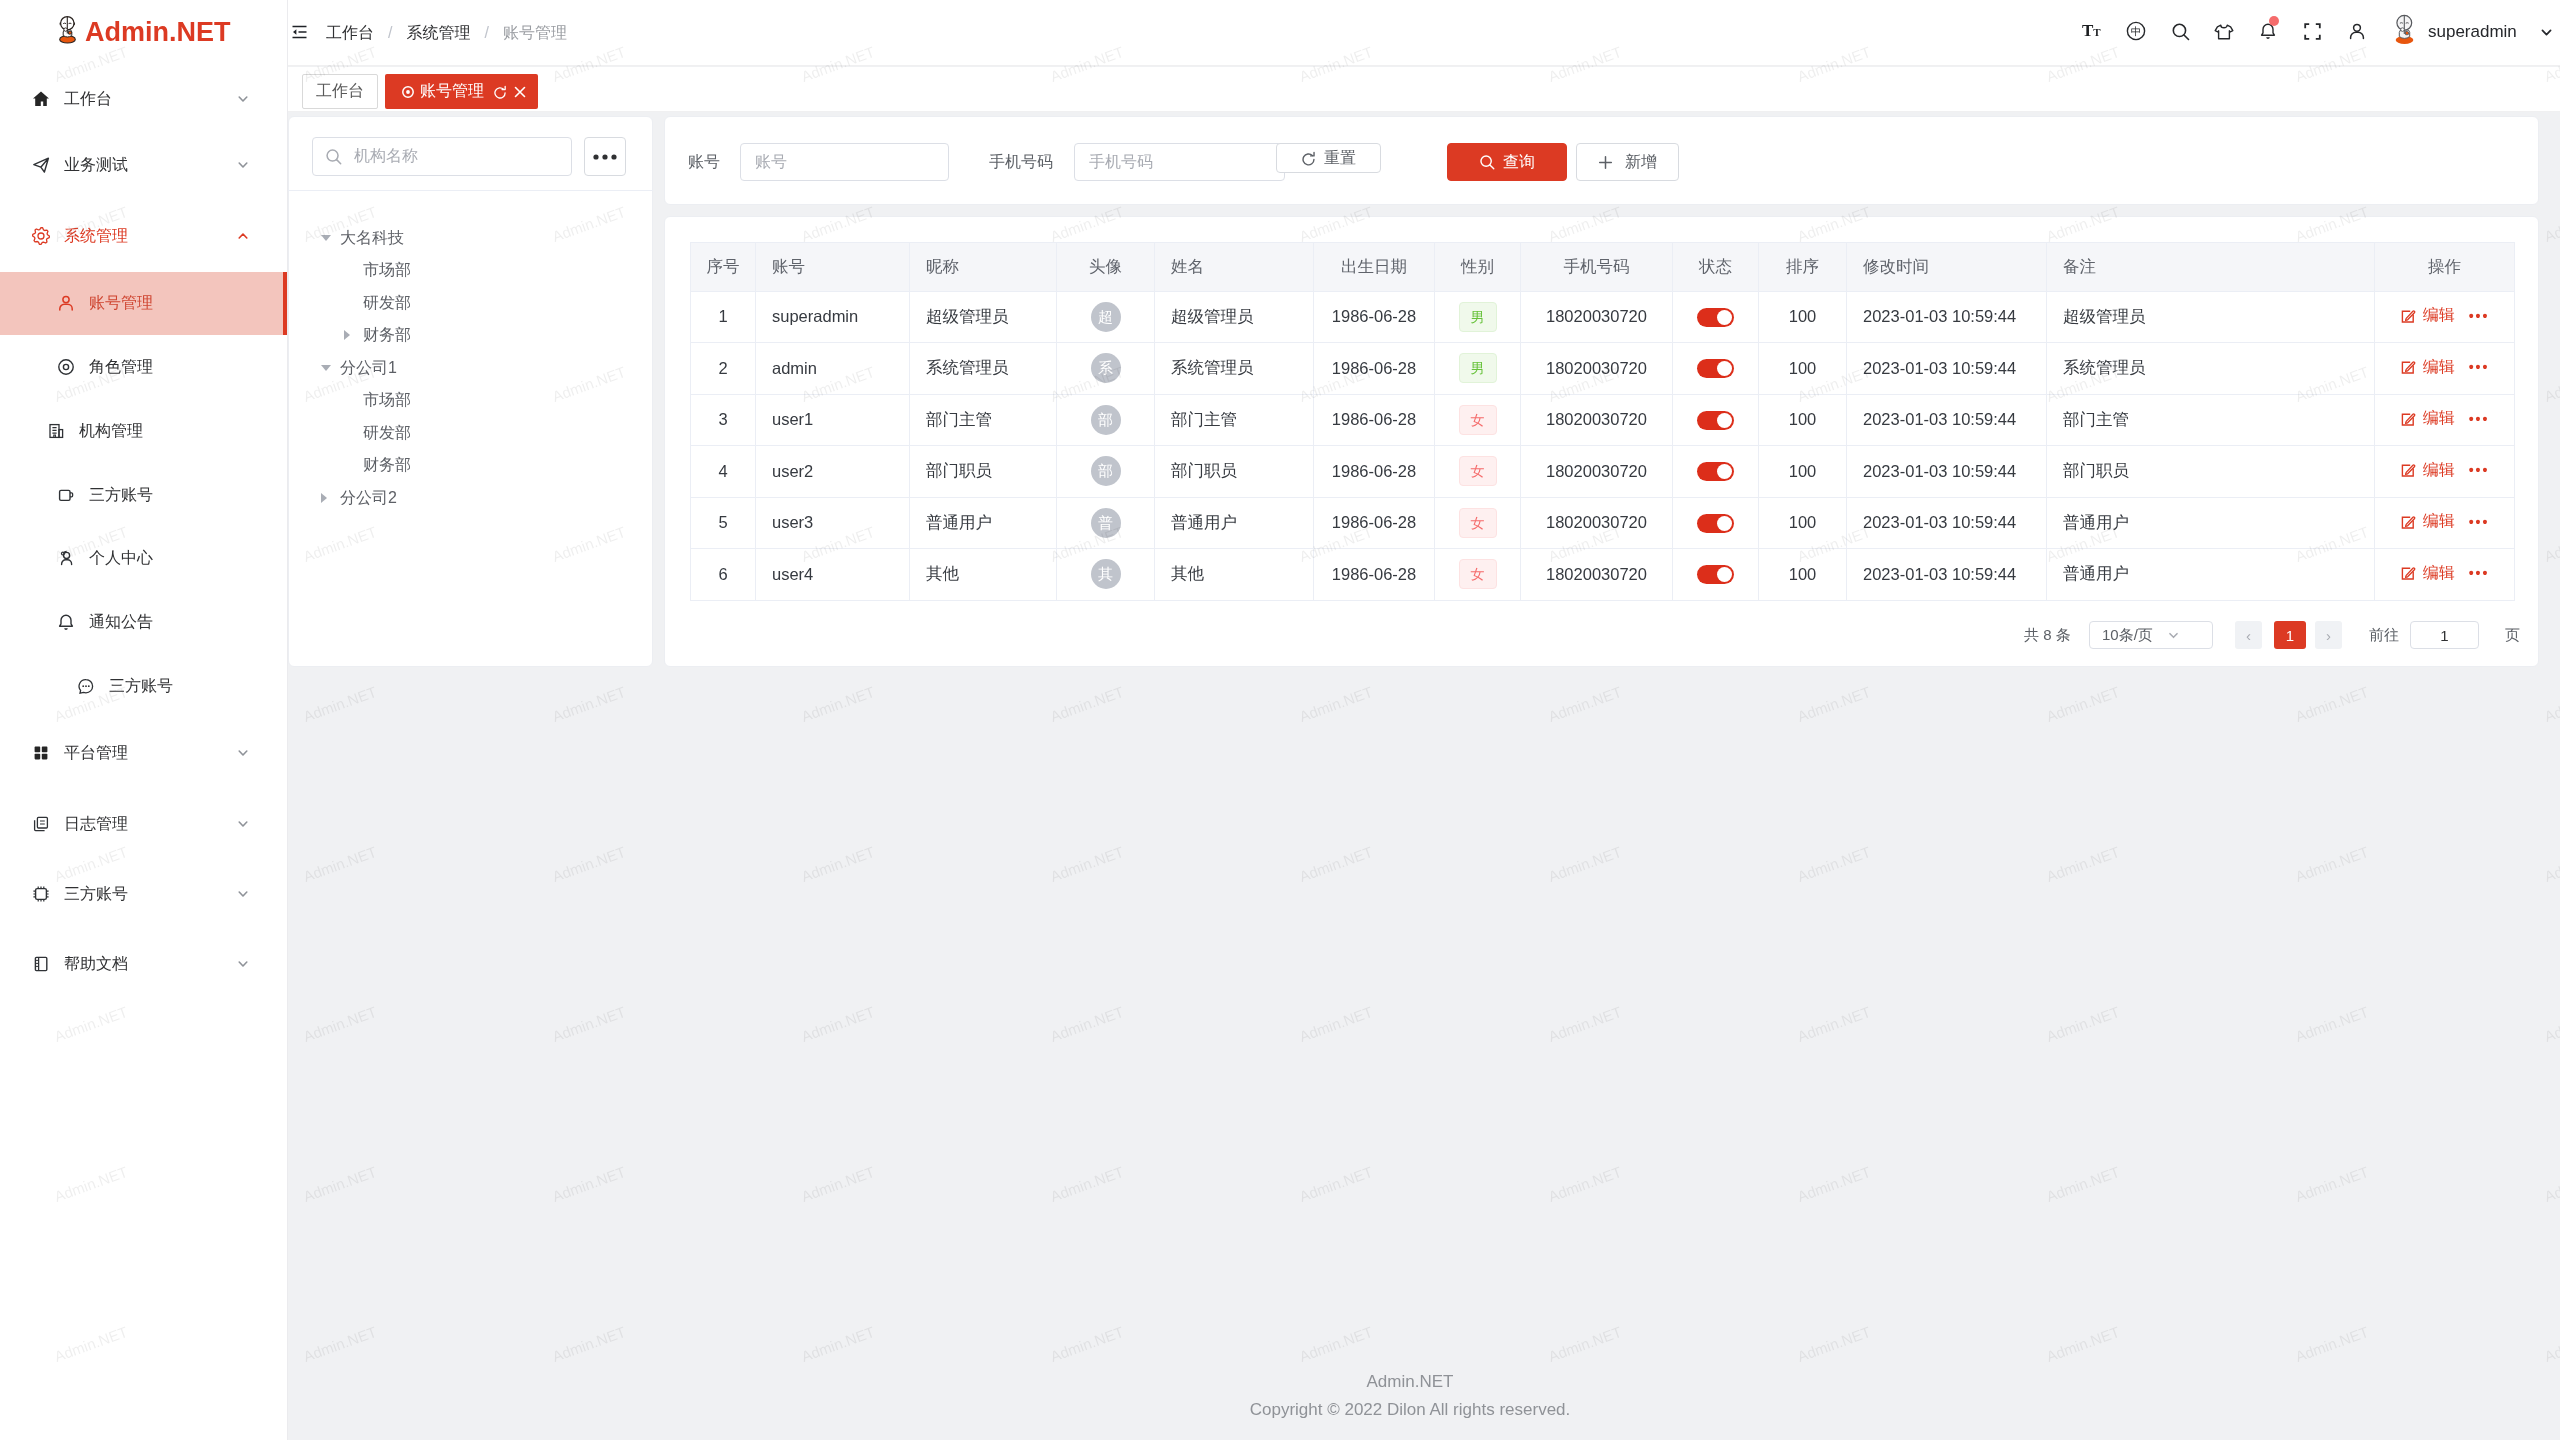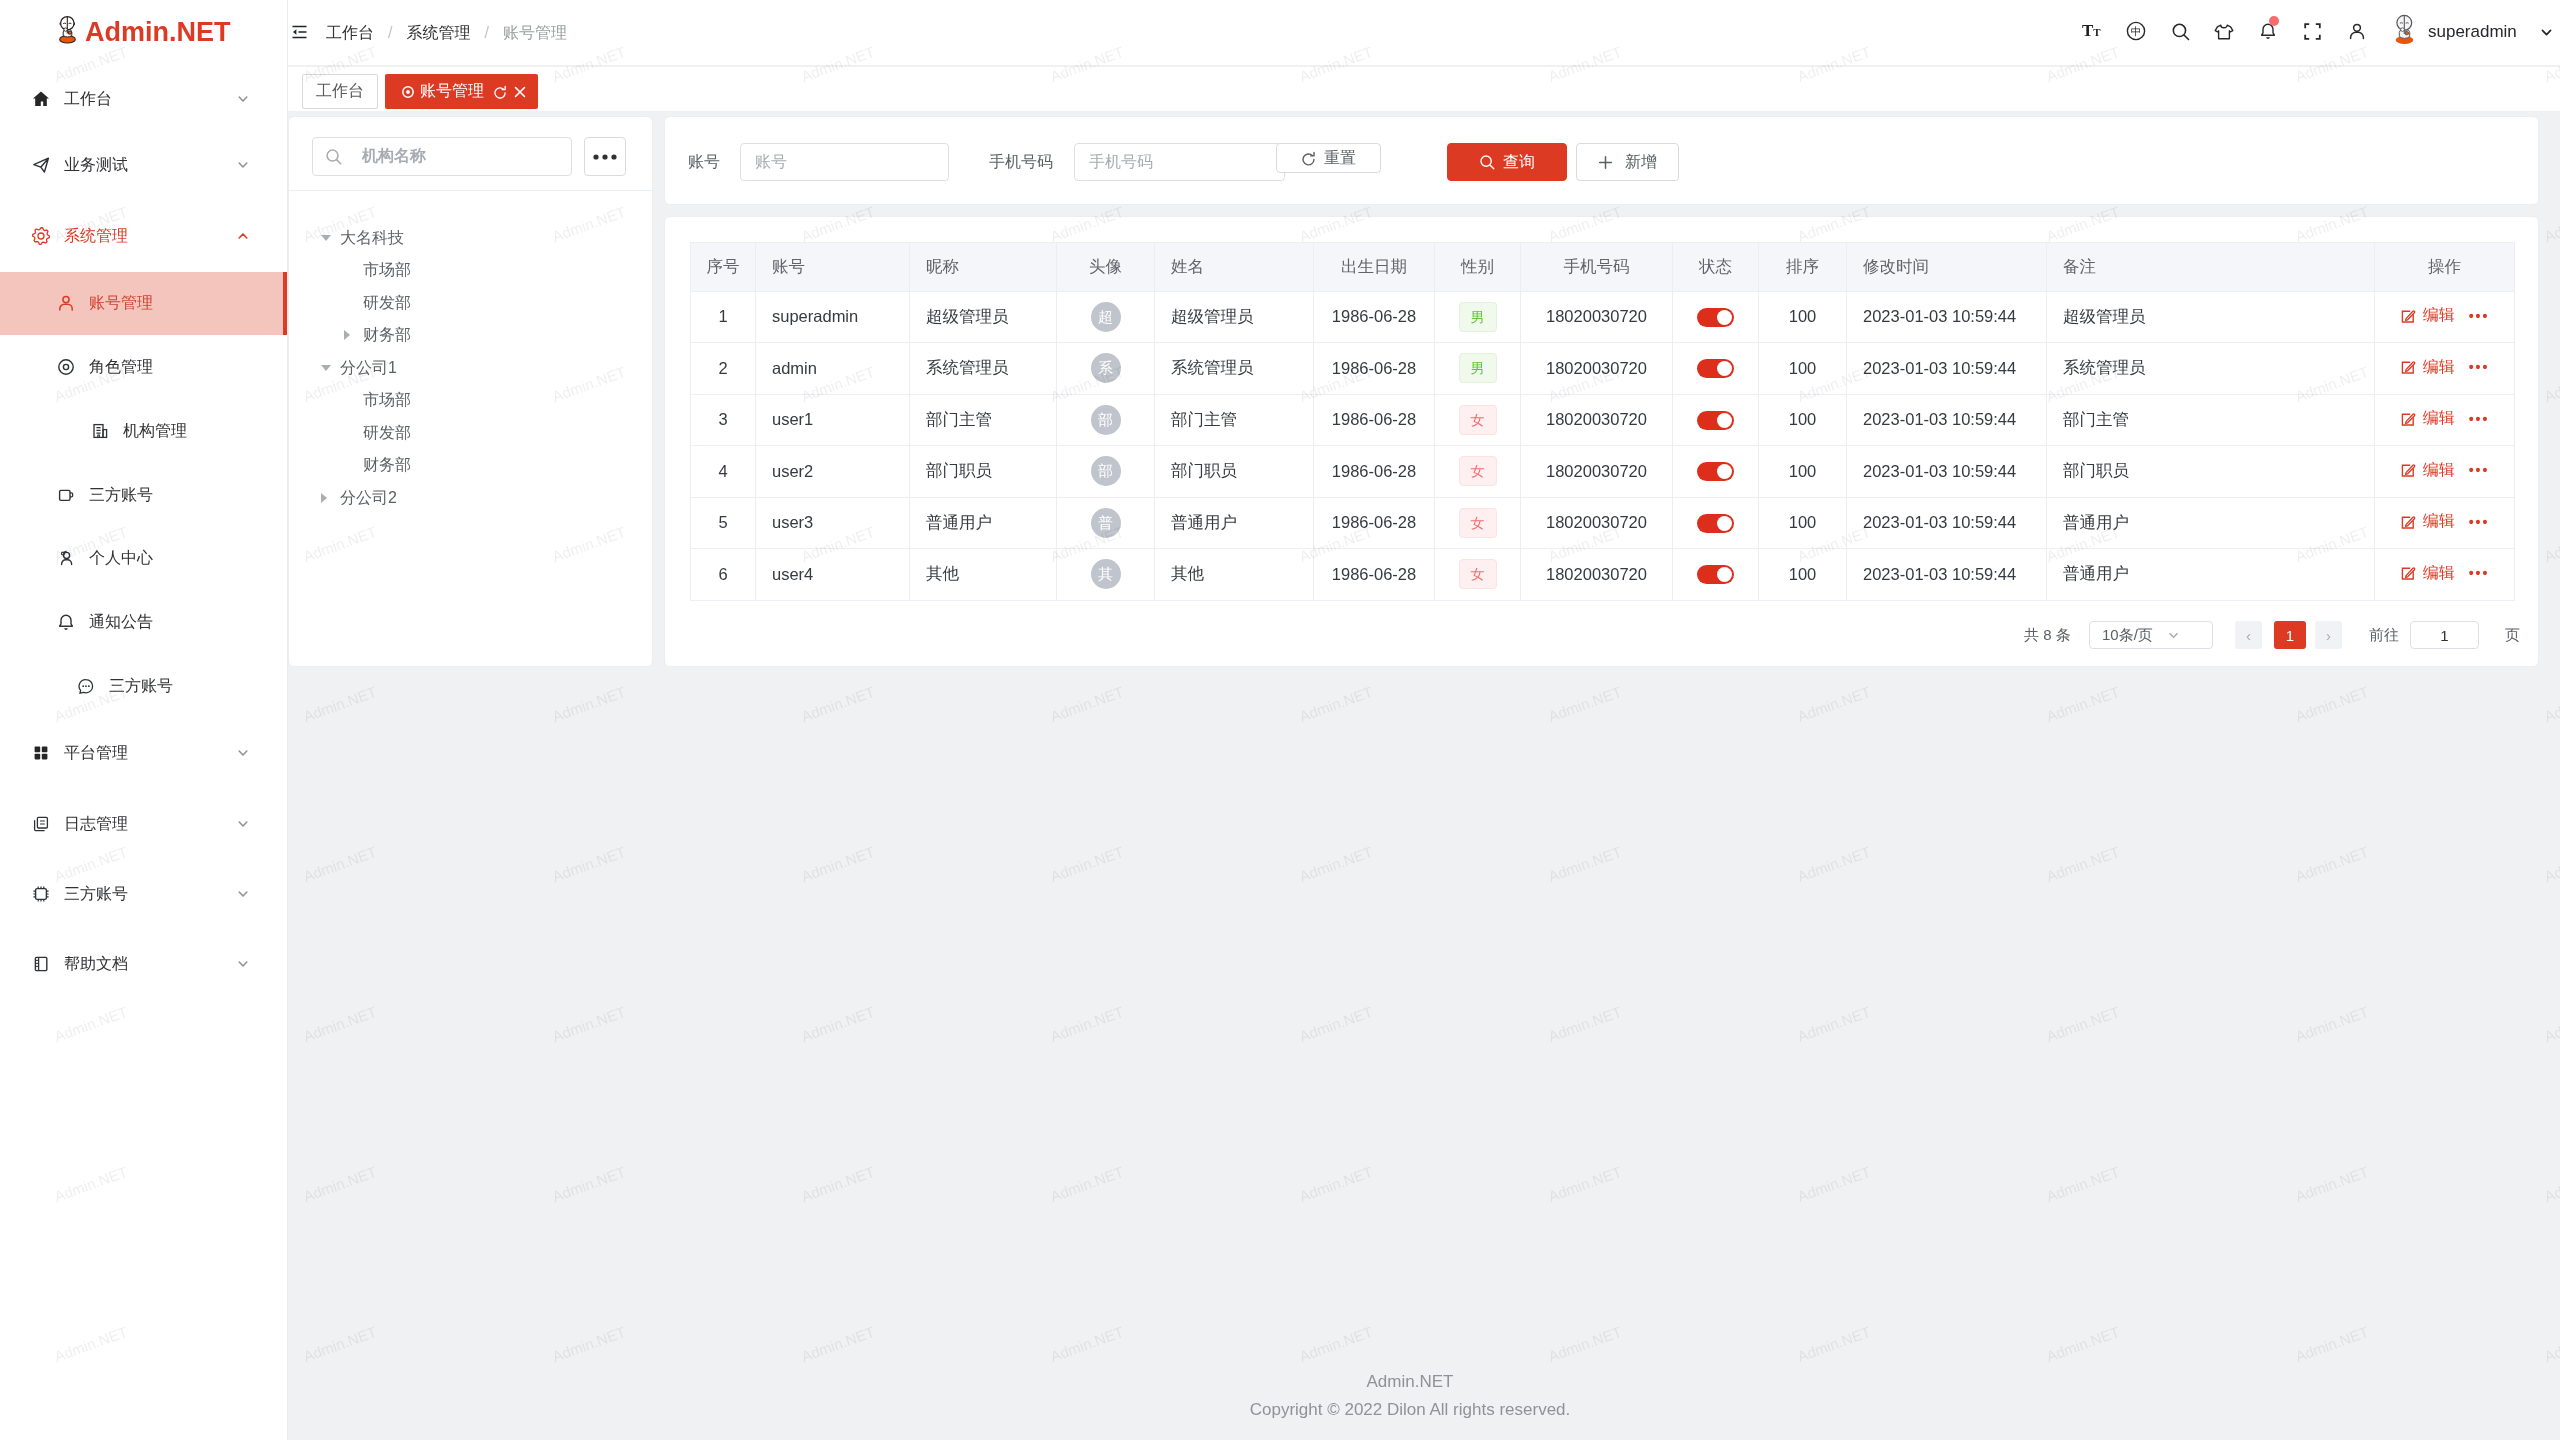--- a/index.html
+++ b/index.html
@@ -90,21 +90,21 @@
     </svg>
     <span class="txt">账号管理</span>
   </div>
 <div class="mitem" style="top:351px;height:32px;z-index:4;padding-left:57px;color:#303133">
     <svg width="18" height="18" viewBox="0 0 18 18" style="">
       <circle cx="9" cy="9" r="7.2" fill="none" stroke="#2f3236" stroke-width="1.4"></circle>
       <circle cx="9" cy="9" r="2.6" fill="none" stroke="#2f3236" stroke-width="1.4"></circle>
     </svg>
     <span class="txt">角色管理</span>
   </div>
-<div class="mitem" style="top:415px;height:32px;z-index:4;padding-left:91px;color:#303133">
+<div class="mitem" style="top:415px;height:32px;z-index:4;padding-left:47px;color:#303133">
     <svg width="18" height="18" viewBox="0 0 18 18" style="">
       <rect x="3" y="2.6" width="9" height="12.8" fill="none" stroke="#2f3236" stroke-width="1.3"></rect>
       <rect x="12" y="7.6" width="3.6" height="7.8" fill="none" stroke="#2f3236" stroke-width="1.3"></rect>
       <path d="M5.4 5.6h4.2 M5.4 8.4h4.2 M5.4 11.2h4.2" stroke="#2f3236" stroke-width="1.2"></path>
       <path d="M6.8 15.4v-2.4h1.6v2.4" fill="none" stroke="#2f3236" stroke-width="1.1"></path>
     </svg>
     <span class="txt">机构管理</span>
   </div>
 <div class="mitem" style="top:479px;height:32px;z-index:4;padding-left:57px;color:#303133">
     <svg width="18" height="18" viewBox="0 0 18 18" style="">
@@ -276,21 +276,21 @@
         <path d="M2.5 2.5 L11.5 11.5 M11.5 2.5 L2.5 11.5" stroke="#fff" stroke-width="1.6" stroke-linecap="round"></path>
       </svg>
     </span>
   </div>
 <div class="card" style="left:288px;top:116px;width:365px;height:551px;z-index:1"></div>
 <div class="input" style="left:312px;top:137px;width:260px;height:39px;z-index:2;padding-left:12px;">
     <svg width="17" height="17" viewBox="0 0 18 18" style="">
       <circle cx="8" cy="8" r="5.8" fill="none" stroke="#a8abb2" stroke-width="1.6"></circle>
       <path d="M12.3 12.3 L16.6 16.6" stroke="#a8abb2" stroke-width="1.6" stroke-linecap="round"></path>
     </svg>
-    <span style="margin-left:20px;font-weight:bold;">机构名称</span>
+    <span style="margin-left:12px;">机构名称</span>
   </div>
 <div class="btn plain abs" style="left:584px;top:137px;width:42px;height:39px;z-index:2;">
     <svg width="26" height="8" viewBox="0 0 26 8" style="">
       <circle cx="4" cy="4" r="2.6" fill="#303133"></circle>
       <circle cx="13" cy="4" r="2.6" fill="#303133"></circle>
       <circle cx="22" cy="4" r="2.6" fill="#303133"></circle>
     </svg>
   </div>
 <div class="abs" style="left:288px;top:190px;width:365px;height:1px;background:#ebeef5;z-index:2"></div>
 <div class="abs tree-arrow-e" style="left:321px;top:235px;z-index:2"></div>

